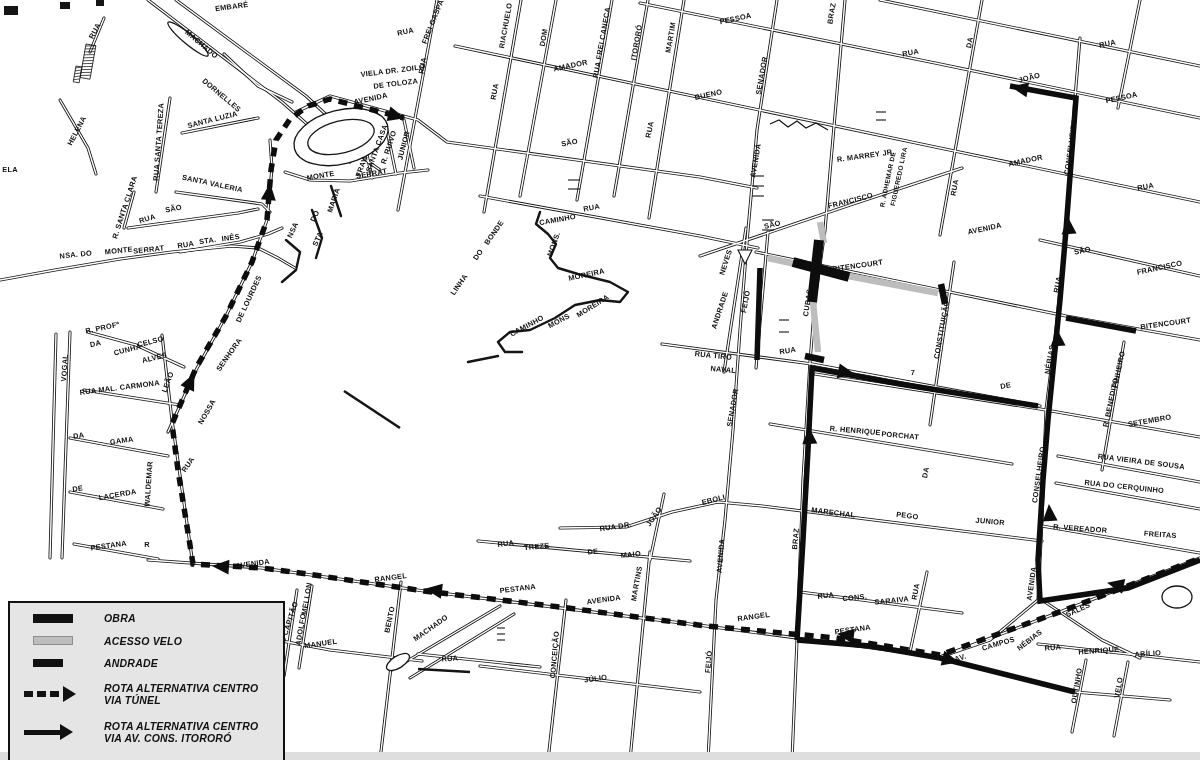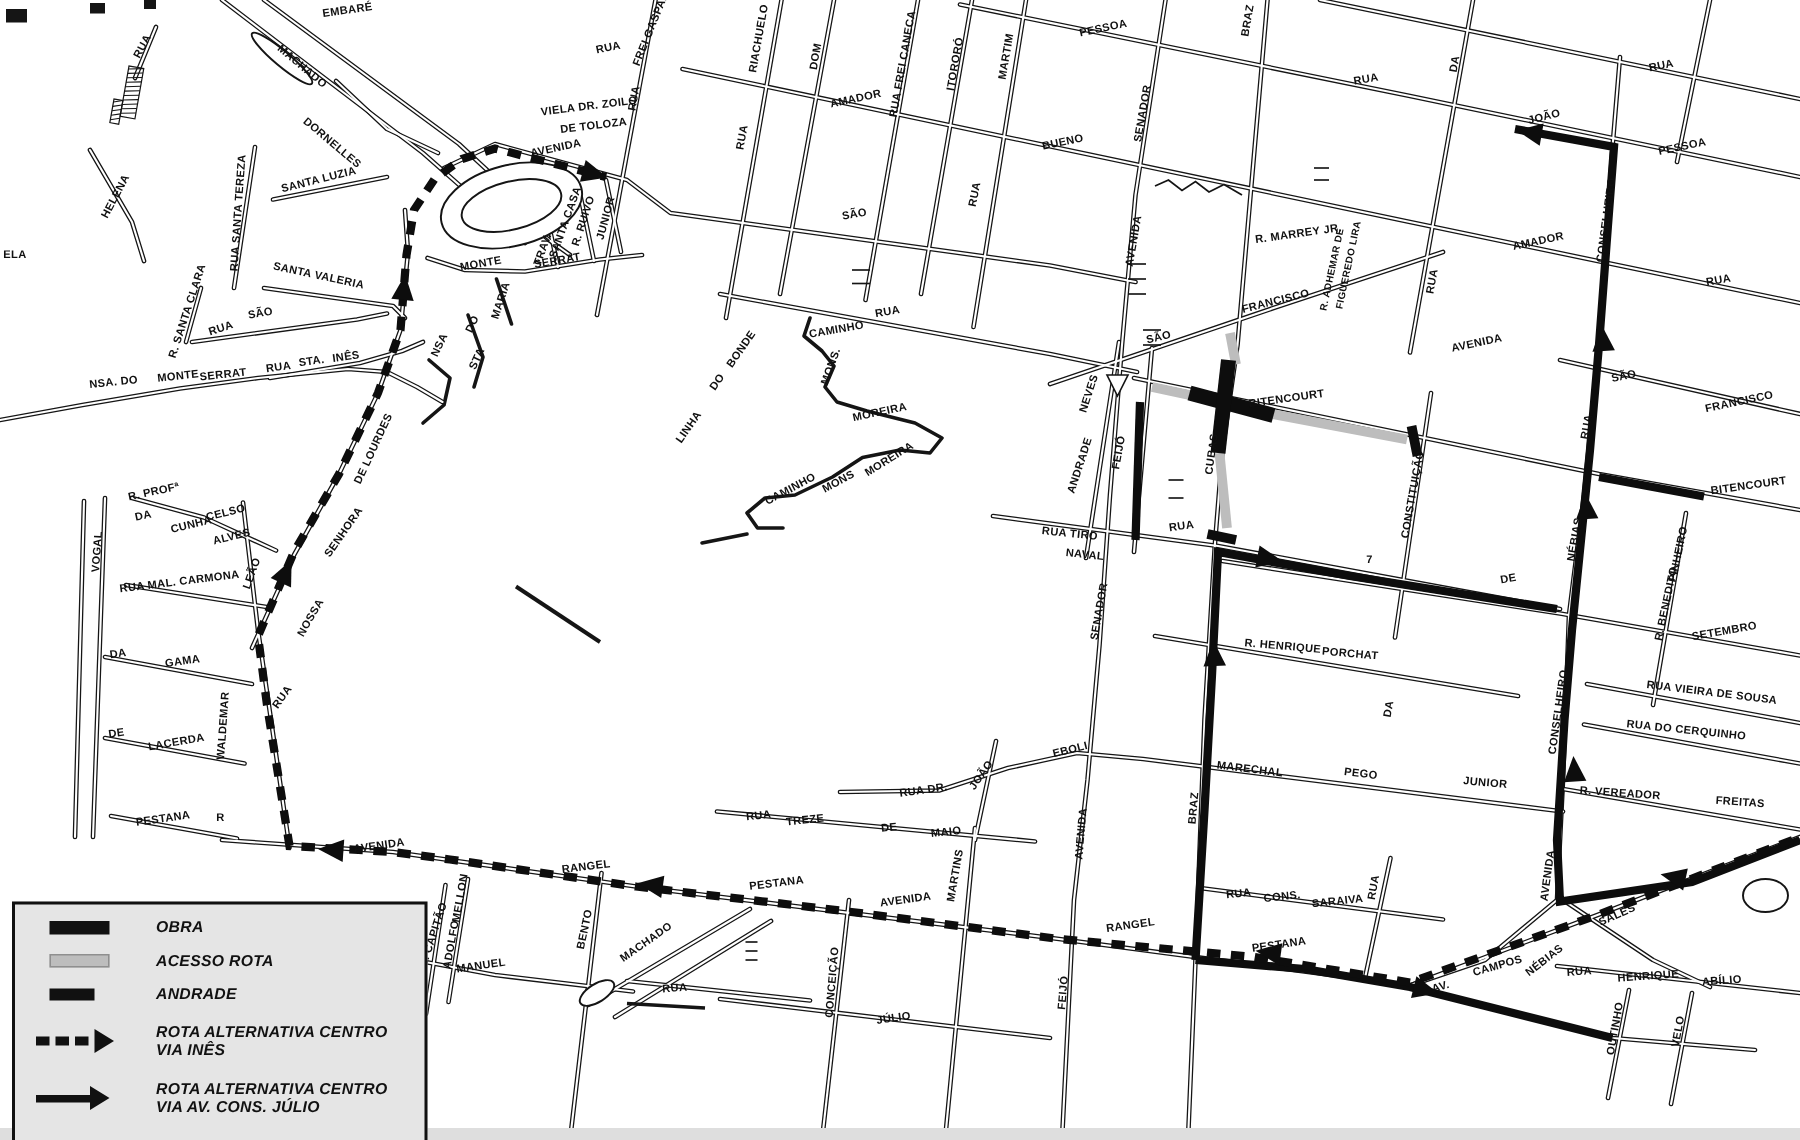--- a/index.html
+++ b/index.html
@@ -432,48 +432,48 @@
     <div class="lg-row mt1">
       <div class="lg-sw">
           <div class="sw-bar" style="margin-left:9px"></div>
         </div>
       <div class="lg-lab"><span>OBRA</span></div>
     </div>
     <div class="lg-row mt2">
       <div class="lg-sw">
           <div class="sw-gray" style="margin-left:9px"></div>
         </div>
-      <div class="lg-lab"><span>ACESSO ROTA</span></div>
+      <div class="lg-lab"><span>ACESSO VELO</span></div>
     </div>
     <div class="lg-row mt3">
       <div class="lg-sw">
           <div class="sw-bloq"></div>
         </div>
       <div class="lg-lab"><span>ANDRADE</span></div>
     </div>
     <div class="lg-row mt4">
       <div class="lg-sw">
           <div class="sw-arrow">
         <div class="dash-sq"></div>
             <div class="dash-sq"></div>
             <div class="dash-sq"></div>
             <div class="tri"></div>
       </div>
         </div>
       <div class="lg-lab">
         <div>ROTA ALTERNATIVA CENTRO</div>
-        <div>VIA INÊS</div>
+        <div>VIA TÚNEL</div>
       </div>
     </div>
     <div class="lg-row mt5">
       <div class="lg-sw">
           <div class="sw-arrow">
         <div class="solid-line"></div>
             <div class="tri"></div>
       </div>
         </div>
       <div class="lg-lab">
         <div>ROTA ALTERNATIVA CENTRO</div>
-        <div>VIA AV. CONS. JÚLIO</div>
+        <div>VIA AV. CONS. ITORORÓ</div>
       </div>
     </div>
   </div>
 </div>
 
 </body></html>

